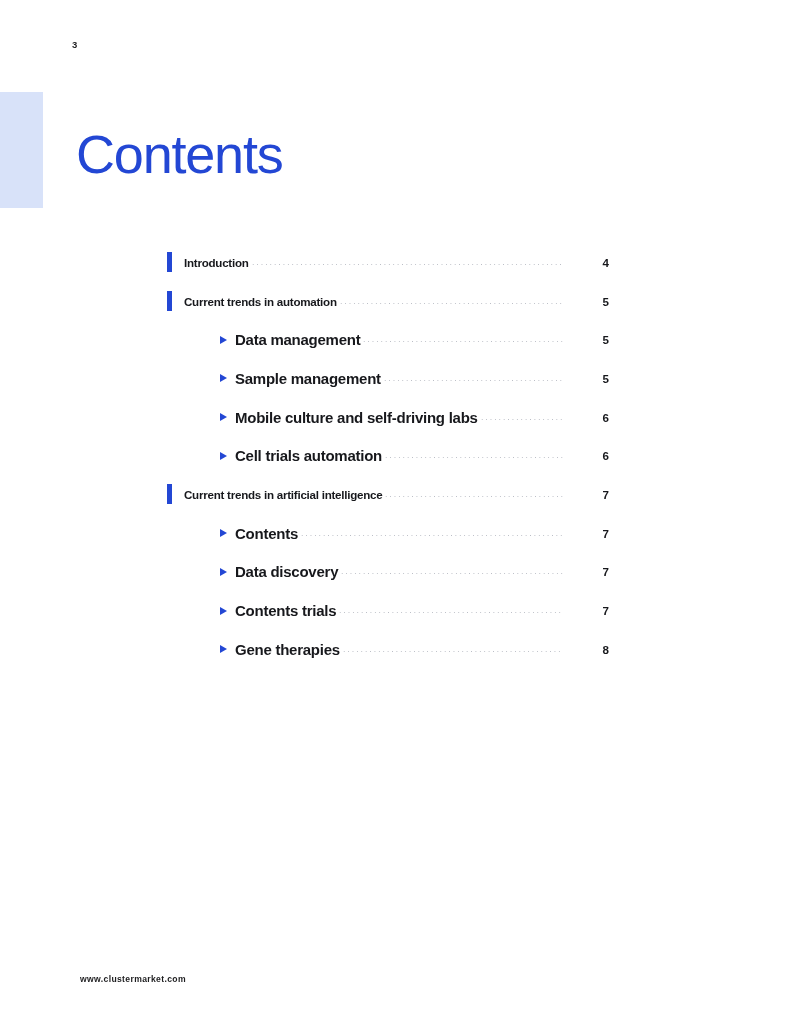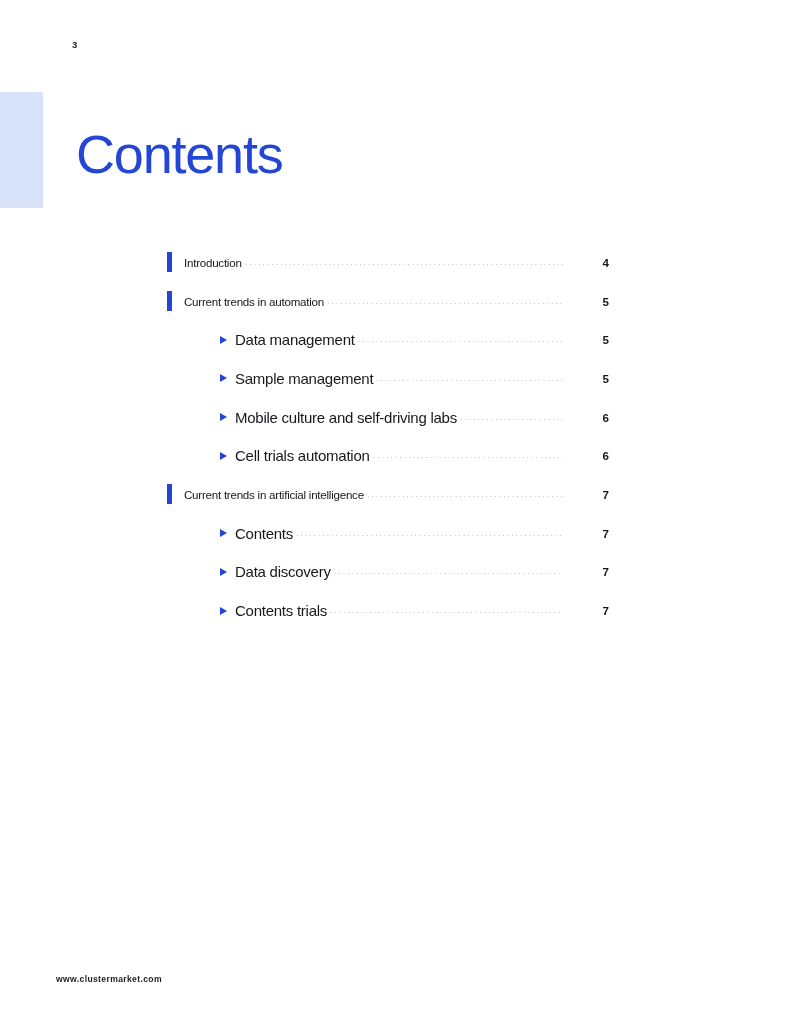--- a/index.html
+++ b/index.html
@@ -95,21 +95,21 @@
     height: 0;
     border-top: 4.6px solid transparent;
     border-bottom: 4.6px solid transparent;
     border-left: 7.4px solid #2347d4;
     display: block;
   }
 
   .entry-label {
     flex: 0 0 auto;
     font-size: 11.6px;
-    font-weight: 400;
+    font-weight: 700;
     color: #17181c;
     letter-spacing: -0.25px;
     white-space: nowrap;
   }
   .toc-row.level-2 .entry-label {
     font-size: 15px;
   }
 
   .leader {
     flex: 1 1 auto;
@@ -137,21 +137,21 @@
     text-align: right;
     font-size: 11.6px;
     font-weight: 700;
     color: #17181c;
     letter-spacing: 0px;
   }
 
   
   .footer {
     position: absolute;
-    left: 56px;
+    left: 80px;
     top: 974px;
     font-size: 8.6px;
     font-weight: 700;
     color: #1d1d1f;
     letter-spacing: 0.35px;
   }
 </style>
 </head>
 <body>
 
@@ -237,17 +237,25 @@
         <span class="page-num">7</span>
       </div>
       <div class="toc-row level-2">
         <div class="marker-col">
           <span class="tri-marker"></span>
         </div>
         <span class="entry-label">Contents trials</span>
         <span class="leader"></span>
         <span class="page-num">7</span>
       </div>
+      <div class="toc-row level-2">
+        <div class="marker-col">
+          <span class="tri-marker"></span>
+        </div>
+        <span class="entry-label">Gene therapies</span>
+        <span class="leader"></span>
+        <span class="page-num">8</span>
+      </div>
     </div>
 
   <div class="footer">www.clustermarket.com</div>
 
 </div>
 
 </body></html>

